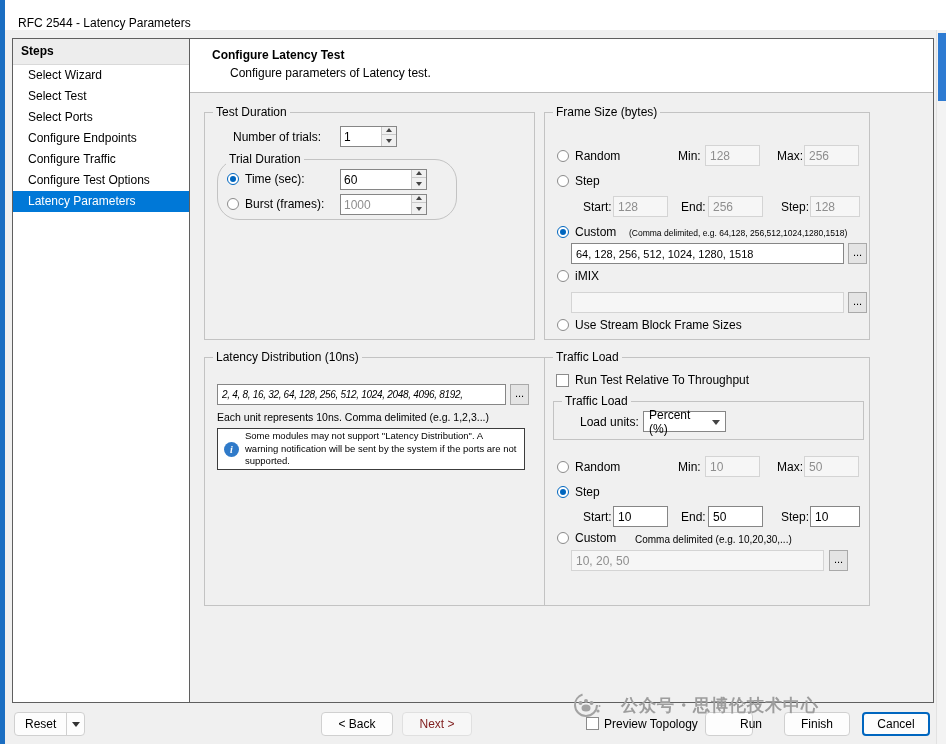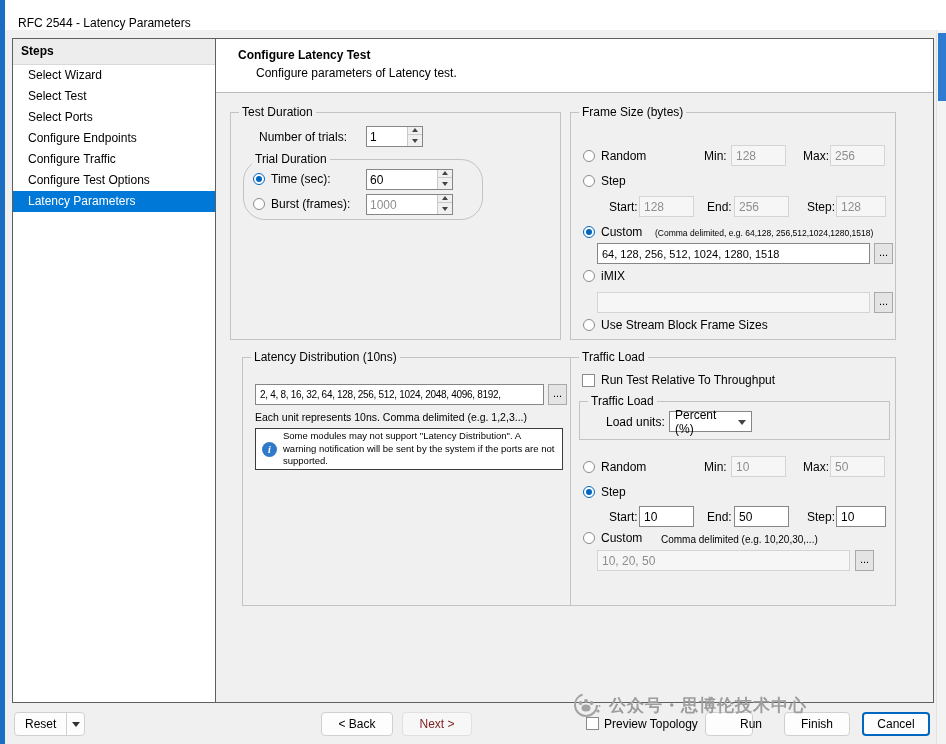--- a/index.html
+++ b/index.html
@@ -3,21 +3,21 @@
 <meta charset="utf-8">
 <style>
   * { box-sizing: border-box; margin: 0; padding: 0; }
   body { font-family: "Liberation Sans", sans-serif; font-size: 12px; color: #000; background: #fff; }
   .window { position: relative; width: 946px; height: 744px; background: #f0f0f0; overflow: hidden; }
   .accent-strip { position: absolute; left: 0; top: 0; width: 5px; height: 100%; background: #1b6ec2; z-index: 10; }
   .titlebar { position: absolute; left: 5px; top: 0; width: 941px; height: 30px; background: #fff; display: flex; align-items: flex-end; padding-left: 13px; }
   .scroll-track { position: absolute; right: 0; top: 30px; width: 10px; height: 714px; background: #f3f3f3; border-left: 1px solid #e2e2e2; }
   .scroll-thumb { position: absolute; left: 1px; top: 3px; width: 8px; height: 68px; background: #2e7bd2; }
   .frame { position: absolute; left: 12px; top: 38px; width: 922px; height: 665px; border: 1px solid #5f5f5f; background: #f0f0f0; display: flex; }
-  .sidebar { width: 203px; background: #fff; border-right: 1px solid #5f5f5f; }
+  .sidebar { width: 177px; background: #fff; border-right: 1px solid #5f5f5f; }
   .steps-header { height: 26px; background: #ededed; border-bottom: 1px solid #d9d9d9; font-weight: bold; padding: 5px 8px; }
   .step-item { padding: 3px 8px 4px 15px; white-space: nowrap; cursor: default; }
   .step-item.selected { background: #0078d7; color: #fff; }
   .main { position: relative; flex: 1; background: #f0f0f0; }
   .main-header { position: absolute; left: 0; top: 0; right: 0; height: 54px; background: #fff; border-bottom: 1px solid #bcbcbc; }
   .main-title { position: absolute; left: 22px; top: 9px; font-weight: bold; }
   .main-sub { position: absolute; left: 40px; top: 27px; }
   .group { position: absolute; border: 1px solid #c3c3c3; background: #f0f0f0; }
   .group > .group-title { position: absolute; top: -8px; left: 8px; background: #f0f0f0; padding: 0 3px; white-space: nowrap; }
   .lbl { position: absolute; white-space: nowrap; }
@@ -45,23 +45,23 @@
   .info-icon { min-width: 15px; width: 15px; height: 15px; border-radius: 50%; background: #2f7ac9; color: #fff; font-size: 10px; font-weight: bold; font-style: italic; text-align: center; line-height: 15px; font-family: "Liberation Serif", serif; }
   .info-icon::after { content: 'i'; }
   .warn-text { font-size: 9.5px; line-height: 1.35; }
   .footer-btn { position: absolute; height: 24px; background: #fdfdfd; border: 1px solid #d0d0d0; border-radius: 4px; display: flex; align-items: center; justify-content: center; font-size: 12px; cursor: default; }
   .footer-btn.disabled { color: #7f1d1d; background: #f7f7f7; border-color: #e0e0e0; }
   .footer-btn.primary-outline { border: 2px solid #0066bf; }
   .split { position: absolute; height: 24px; display: flex; border: 1px solid #d0d0d0; border-radius: 4px; background: #fdfdfd; overflow: hidden; }
   .split-main { padding: 0 10px; display: flex; align-items: center; }
   .split-arrow { width: 18px; border-left: 1px solid #d0d0d0; display: flex; align-items: center; justify-content: center; }
   .split-arrow::after { content: ''; border: 4px solid transparent; border-top: 5px solid #333; margin-top: 5px; }
-  .watermark { position: absolute; left: 572px; top: 690px; display: flex; align-items: center; gap: 7px; color: #9d9d9d; z-index: 6; }
+  .watermark { position: absolute; left: 572px; top: 690px; display: flex; align-items: center; gap: 19px; color: #9d9d9d; z-index: 6; }
   .watermark-text { font-size: 17px; font-weight: 600; letter-spacing: 1px; white-space: nowrap; }
-  .lat-input { font-size: 10px; letter-spacing: -0.3px; }
+  .lat-input { font-size: 10px; letter-spacing: -0.3px; font-style: italic; }
 </style>
 </head>
 <body>
 
 <div class="window">
 
   <div class="accent-strip"></div>
 
   <div class="titlebar">
     <span>RFC 2544 - Latency Parameters</span>
@@ -111,21 +111,21 @@
           <div class="spin dim" style="left:122px; top:34px; width:87px;">
             <input readonly="" value="1000" style="">
             <div class="arrows">
               <div class="arrow up"></div>
               <div class="arrow down"></div>
             </div>
           </div>
         </div>
       </div>
 
-      <div class="group" style="left:26px; top:318px; width:347px; height:249px;">
+      <div class="group" style="left:14px; top:318px; width:347px; height:249px;">
         <span class="group-title">Latency Distribution (10ns)</span>
         <input class="txt lat-input" style="left: 12px; top: 26px; width: 289px;" readonly="" value="2, 4, 8, 16, 32, 64, 128, 256, 512, 1024, 2048, 4096, 8192,">
         <div class="browse" style="left:305px; top:26px;">...</div>
         <span class="lbl" style="left:12px; top:53px; font-size:10.5px;">Each unit represents 10ns. Comma delimited (e.g.  1,2,3...)</span>
         <div class="warnbox" style="left:12px; top:70px; width:308px; height:42px;">
           <span class="info-icon"></span>
           <span class="warn-text">Some modules may not support "Latency Distribution". A warning notification will be sent by the system if the ports are not supported.</span>
         </div>
       </div>
 

